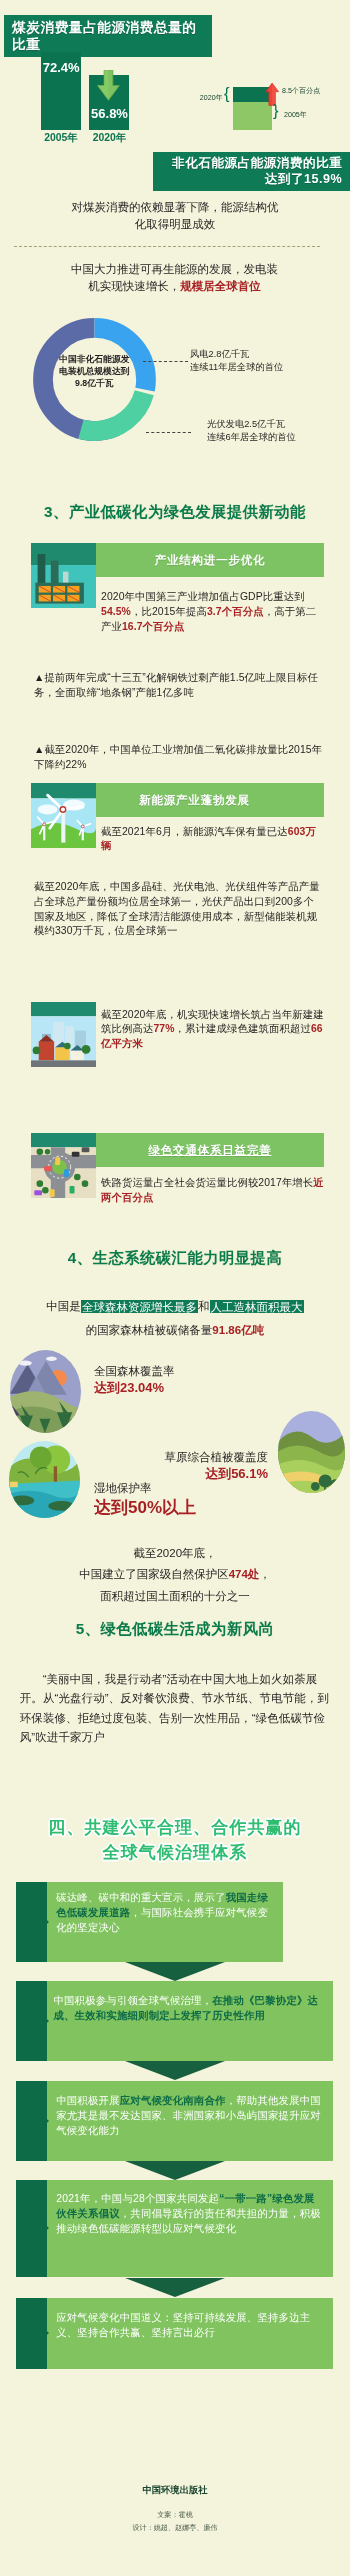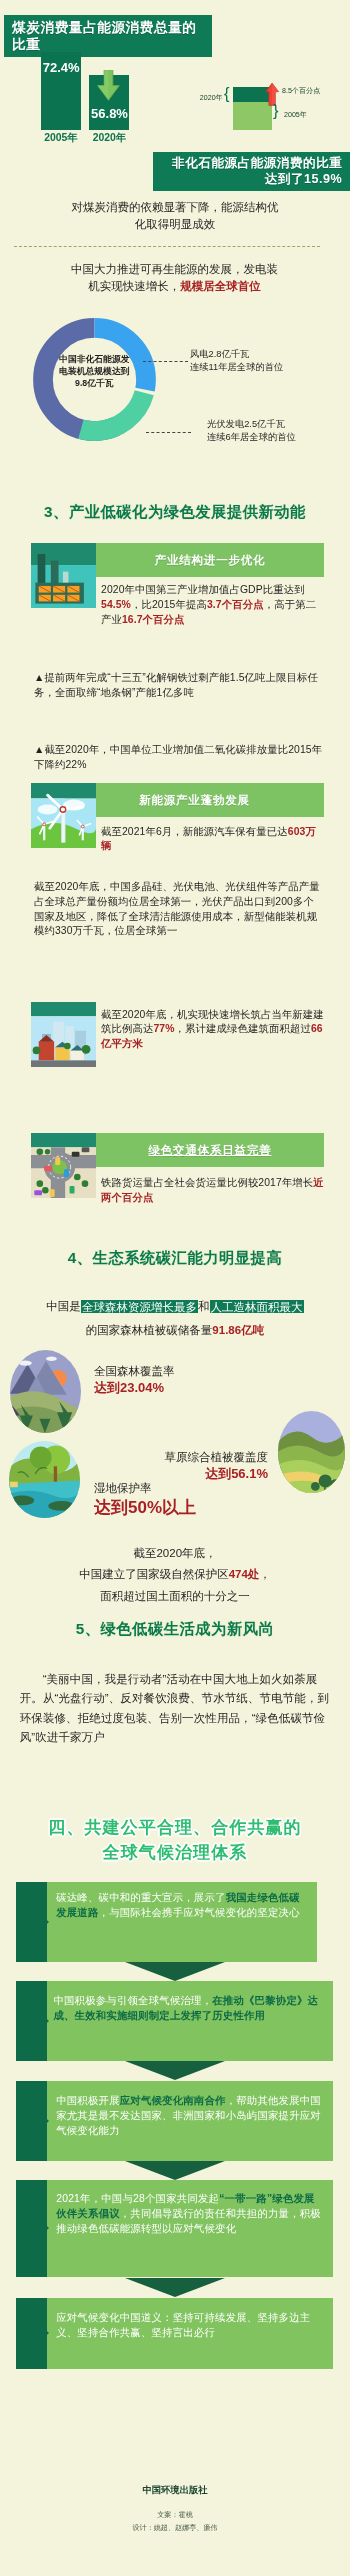--- a/index.html
+++ b/index.html
@@ -286,21 +286,21 @@
           <rect x="40" y="94" width="22" height="12"></rect>
         <rect x="66" y="94" width="22" height="12"></rect>
       </g>
       <g stroke="#cf3d2a" stroke-width="1.5" fill="none">
         <path d="M14 78 L36 90 M40 78 L62 90 M66 78 L88 90"></path>
         <path d="M14 94 L36 106 M40 94 L62 106 M66 94 L88 106"></path>
       </g>
     </svg>
   </div>
   <div class="sub-title" style="margin-left:65px;">产业结构进一步优化</div>
-  <div class="body-text" style="margin-left:70px; padding-top:6px; min-height:65px;">
+  <div class="body-text" style="margin-left:70px; padding-top:13px; min-height:65px;">
     <span>2020年中国第三产业增加值占</span><span>GDP比重达到</span><span class="red">54.5%</span><span>，比2015年</span><span>提高</span><span class="red">3.7个百分点</span><span>，高于第二产业</span><span class="red">16.7个百分点</span>
   </div>
 </div>
 
 <div class="abs body-text" style="left:34px; top:671px; width:290px;">▲提前两年完成“十三五”化解钢铁过剩产能1.5亿吨上限目标任务，全面取缔“地条钢”产能1亿多吨</div>
 <div class="abs body-text" style="left:34px; top:743px; width:290px;">▲截至2020年，中国单位工业增加值二氧化碳排放量比2015年下降约22%</div>
 
 <div class="abs subcard" style="left:31px; top:783px; width:293px;">
   <div class="thumb" style="left:0; top:0;">
     <svg width="65" height="65" viewBox="0 0 118 118">
@@ -510,21 +510,21 @@
 
 <div class="abs sec-head" style="left:0; top:1619px; width:350px;">5、绿色低碳生活成为新风尚</div>
 
 <div class="abs body-text" style="left:19.7px; top:1670px; width:313px; font-size:11.5px; line-height:1.68; text-indent:2em;">“美丽中国，我是行动者”活动在中国大地上如火如荼展开。从“光盘行动”、反对餐饮浪费、节水节纸、节电节能，到环保装修、拒绝过度包装、告别一次性用品，“绿色低碳节俭风”吹进千家万户</div>
 
 <div class="abs big-sec" style="left:0; top:1816px; width:350px;">
   <div>四、共建公平合理、合作共赢的</div>
   <div>全球气候治理体系</div>
 </div>
 
-<div class="gcard" style="left:16.4px; top:1882px; width:301px; height:80px;">
+<div class="gcard" style="left:16.4px; top:1882px; width:267px; height:80px;">
   <div class="plate"></div>
   <div class="notch"></div>
   <div class="inner">
     <span>碳达峰、碳中和的重大宣示，展示了</span><span class="emph">我国走绿色低碳发展道路</span><span>，与国际社会携手应对气候变化的坚定决心</span>
   </div>
 </div>
 <div class="connector" style="left:125px; top:1962px;"></div>
 
 <div class="gcard" style="left:16.4px; top:1981px; width:317px; height:80px;">
   <div class="plate"></div>

